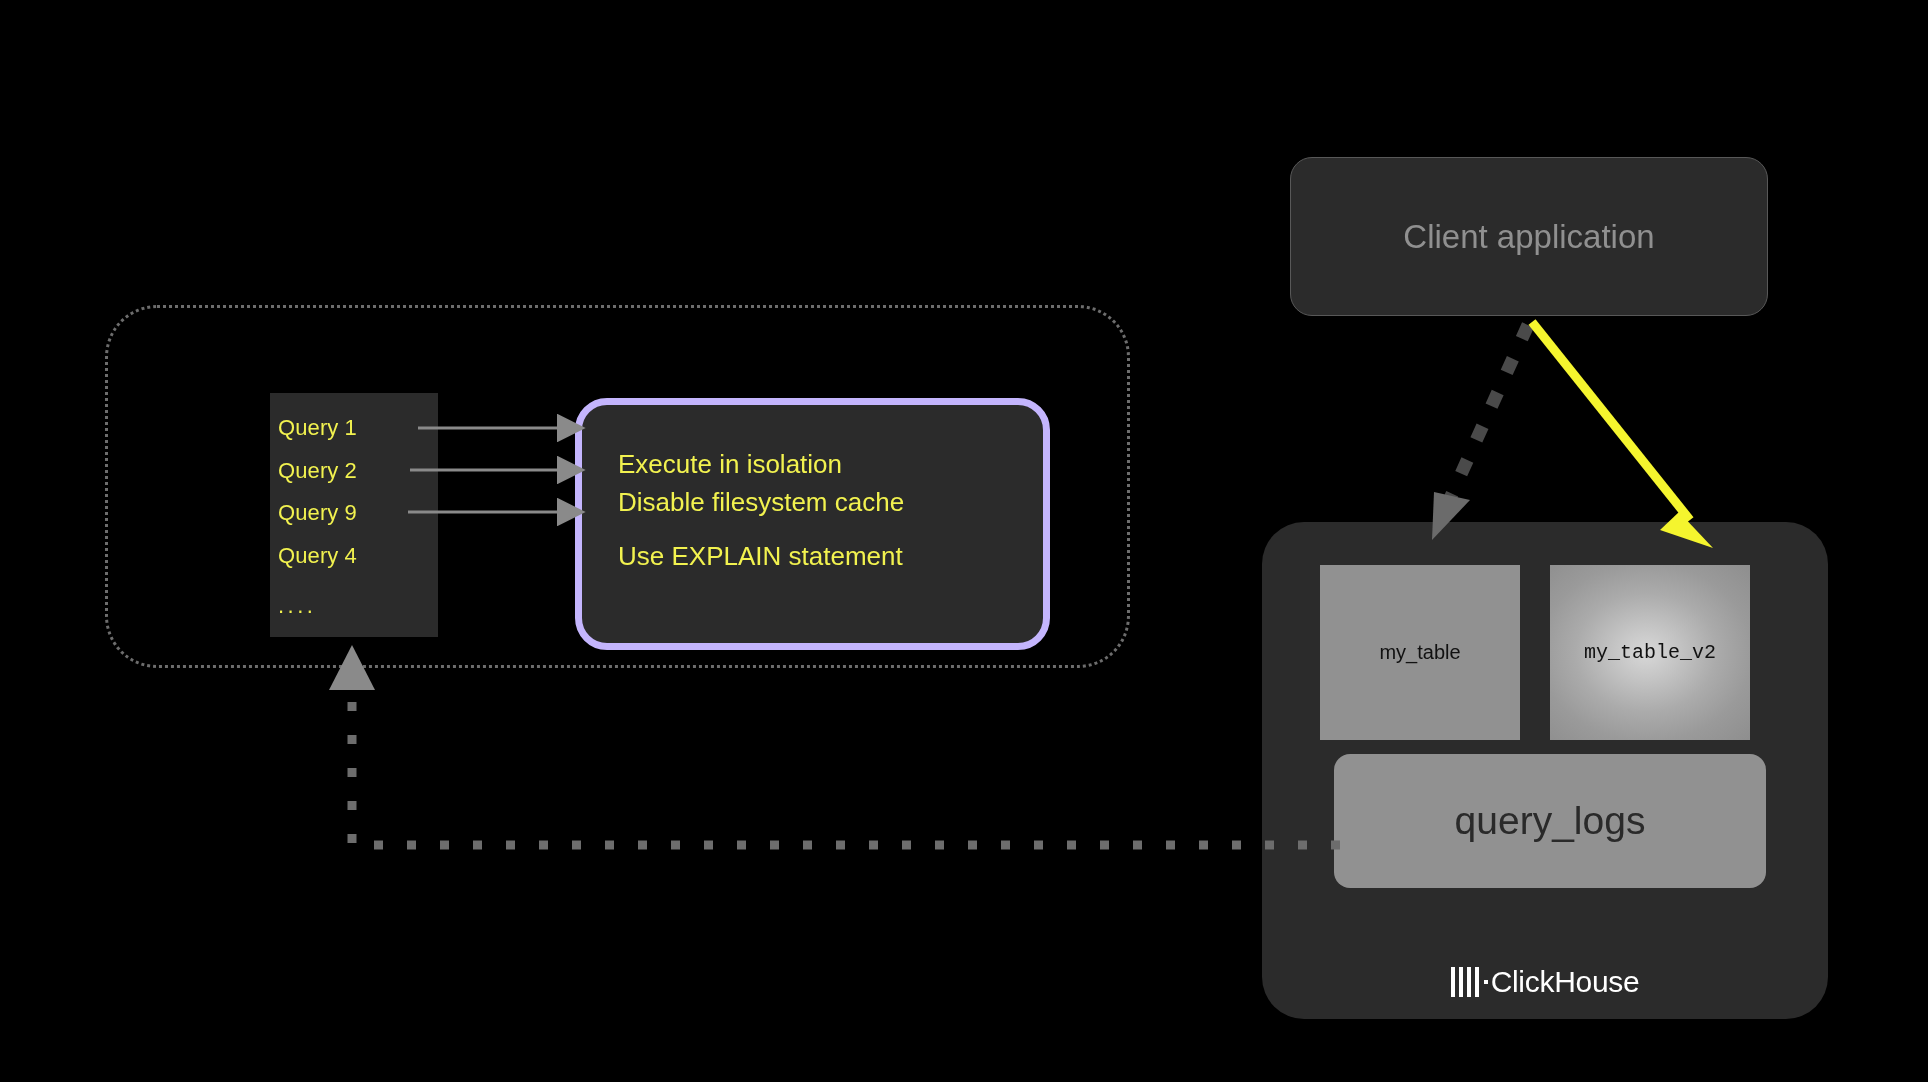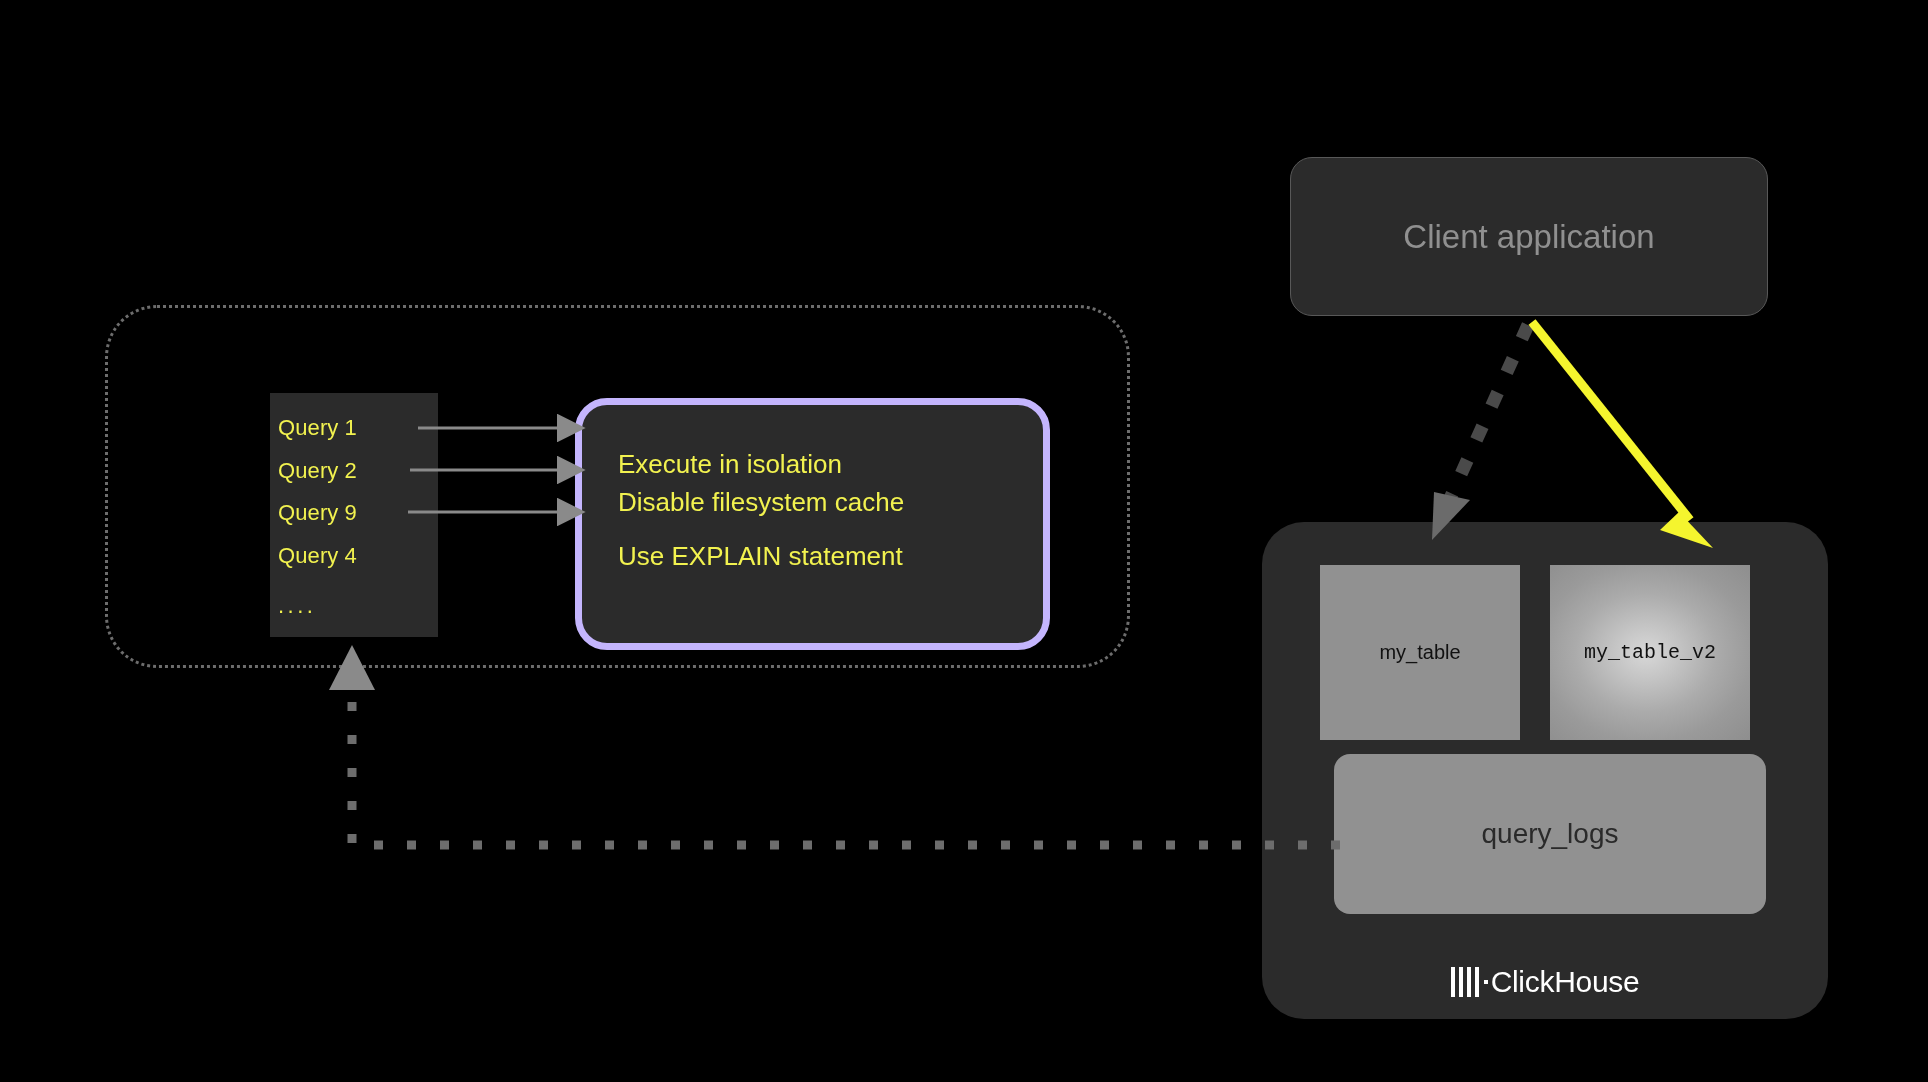--- a/index.html
+++ b/index.html
@@ -150,25 +150,25 @@
                 #d8d8d8 0%, #c4c4c4 22%, #ababab 48%,
                 #9a9a9a 72%, #8e8e8e 100%);
     font-family: Liberation Mono, monospace;
   }
 
   .query-logs-node {
     position: absolute;
     left: 72px;
     top: 232px;
     width: 432px;
-    height: 160px;
+    height: 134px;
     background: #919191;
     border-radius: 16px;
     color: #2a2a2a;
-    font-size: 28px;
+    font-size: 39px;
     display: flex;
     align-items: center;
     justify-content: center;
   }
 
   
   .ch-logo {
     position: absolute;
     left: 0; right: 0;
     bottom: 20px;

